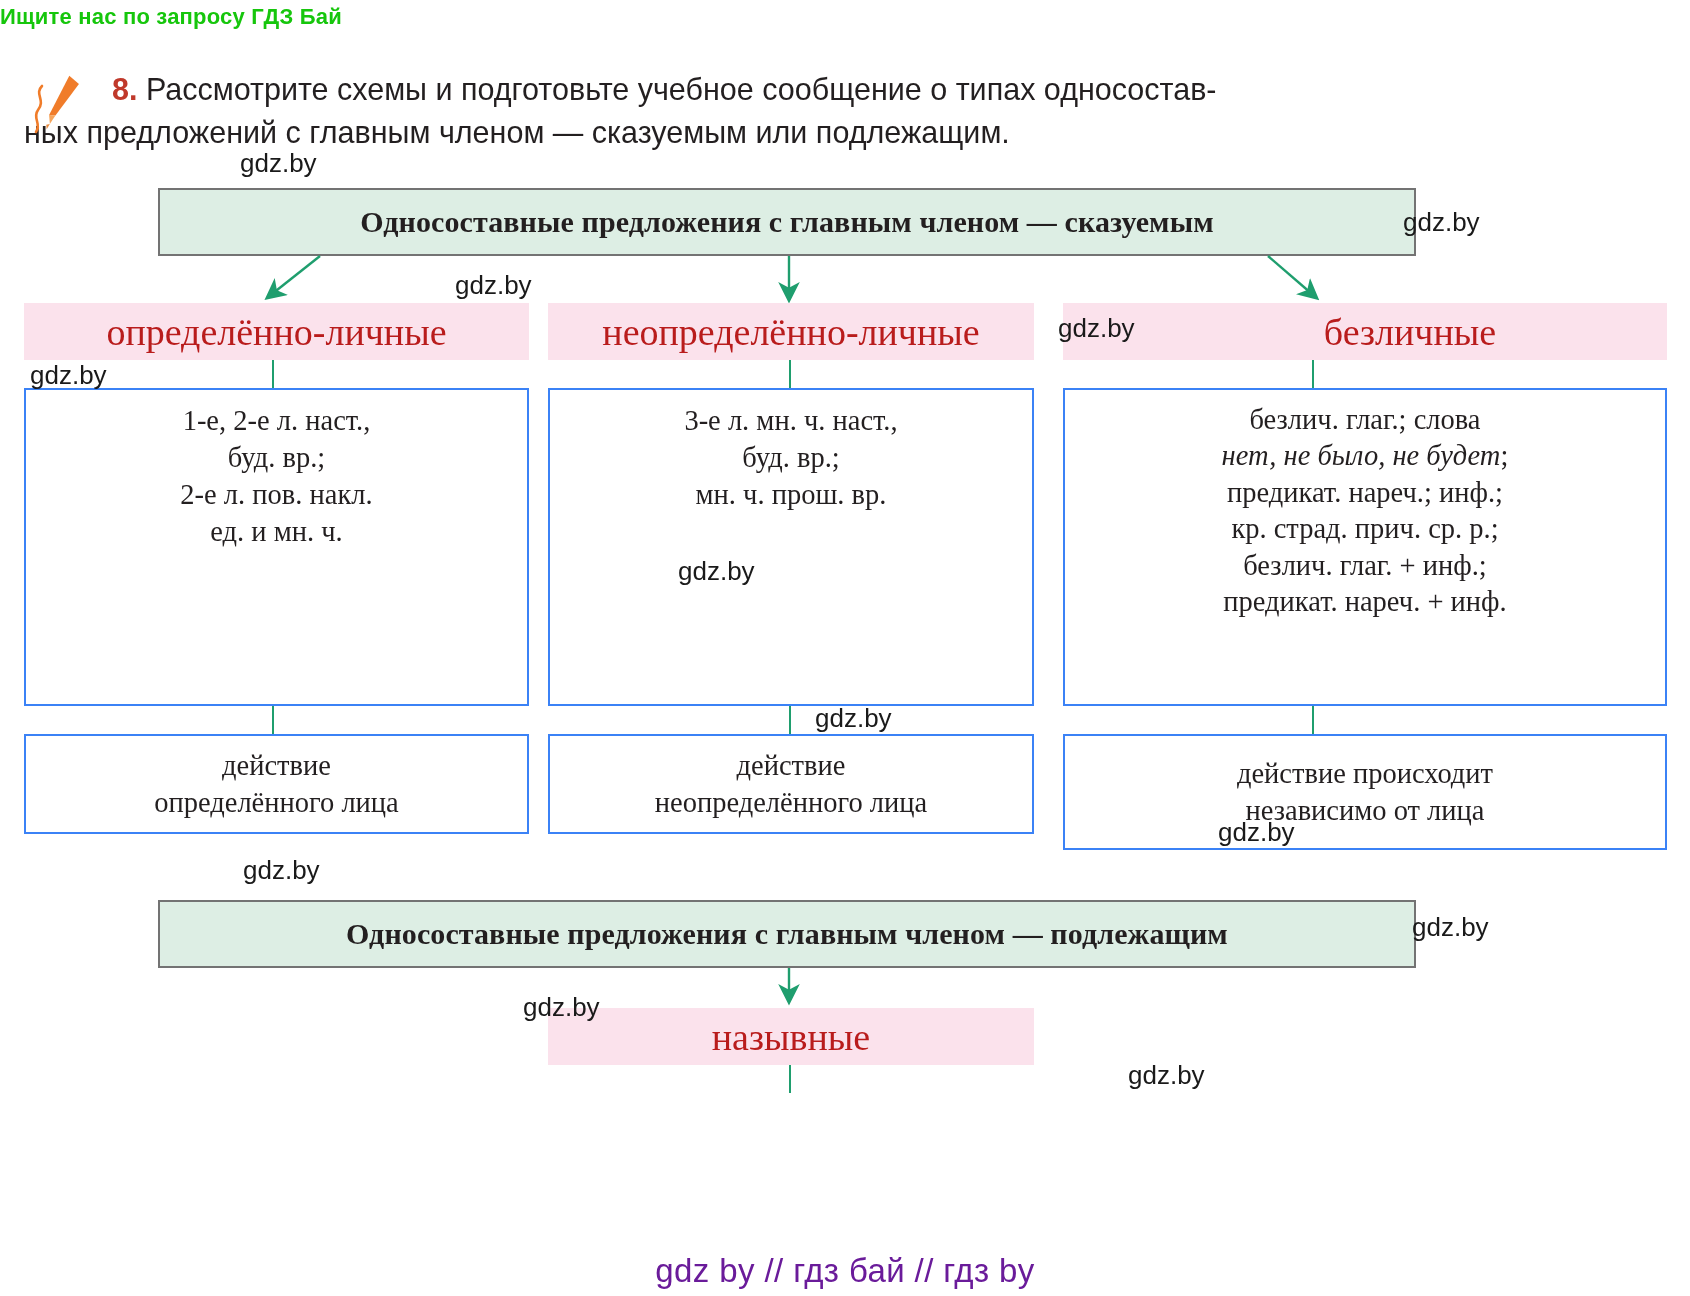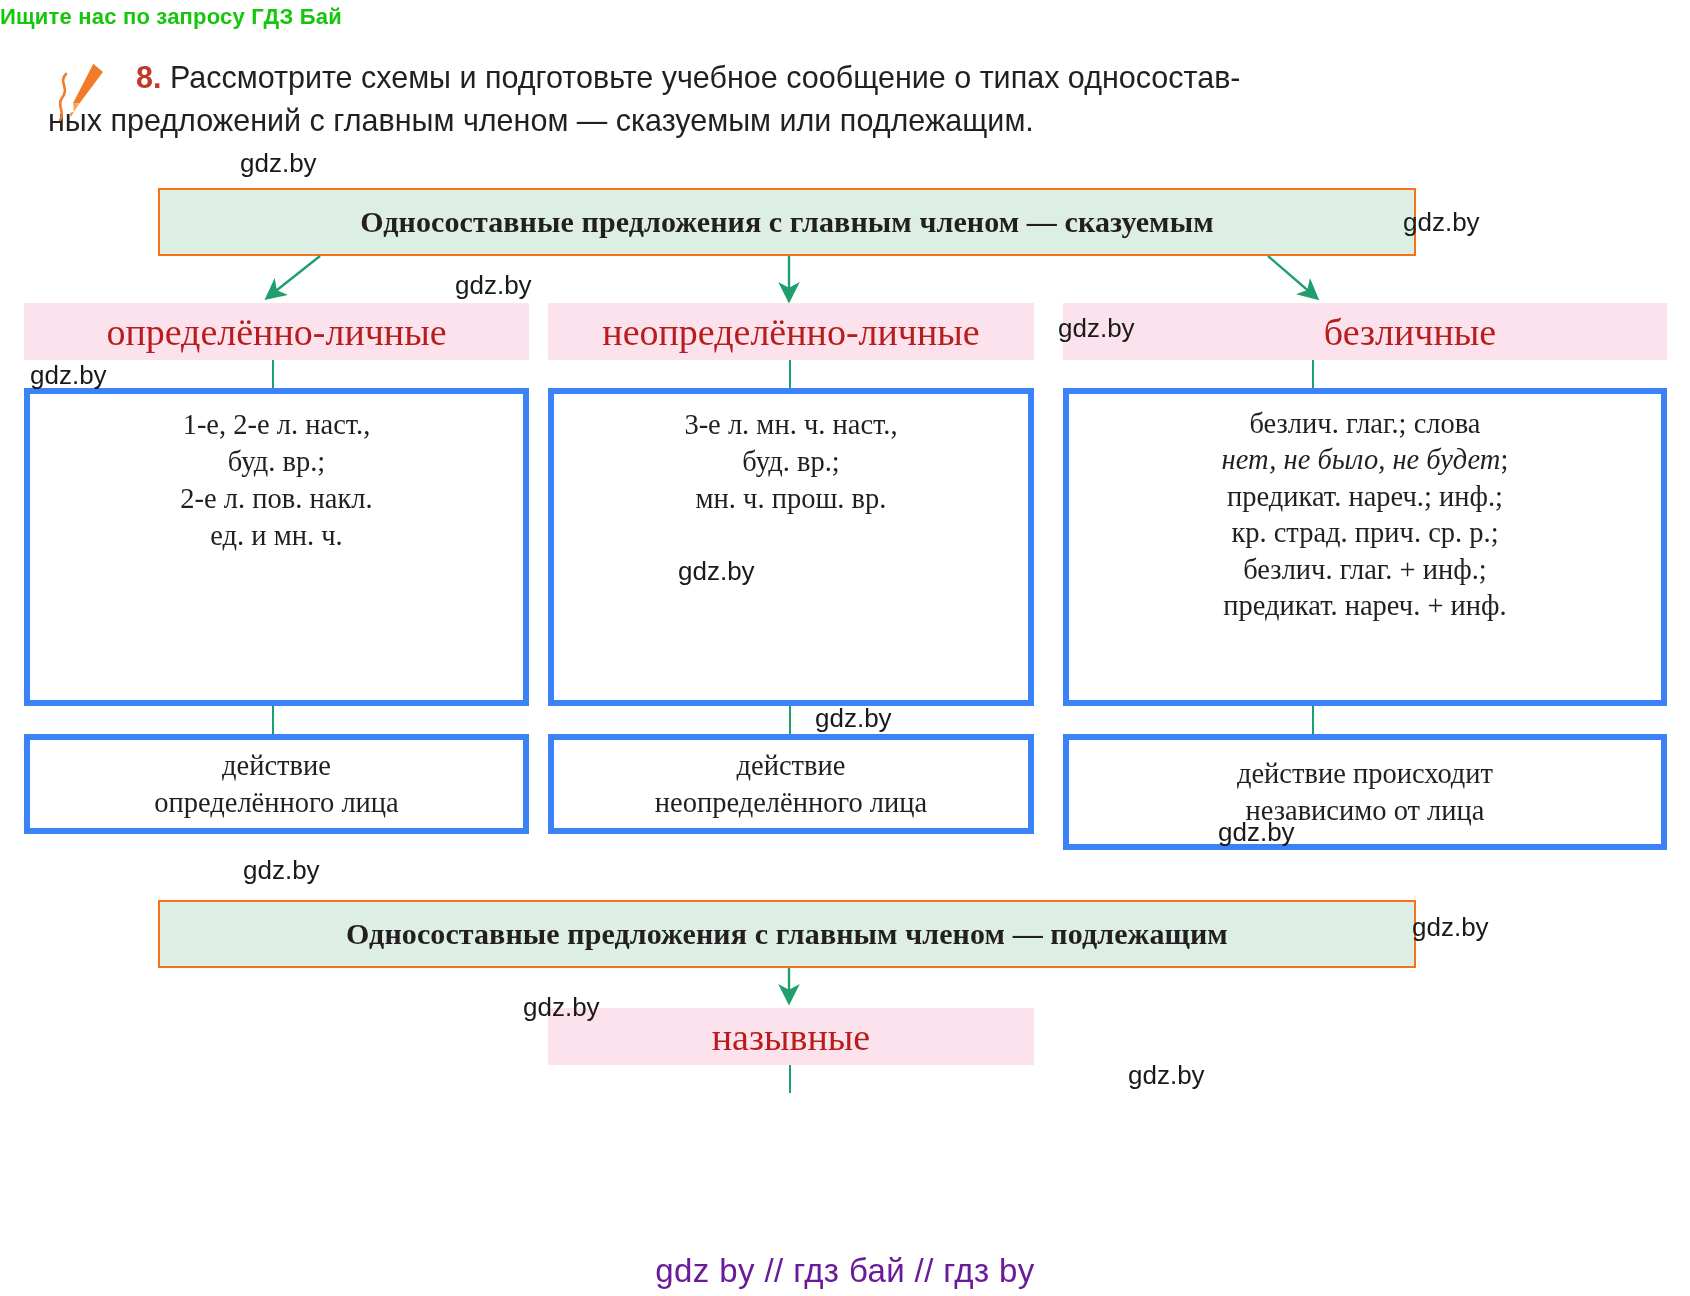--- a/index.html
+++ b/index.html
@@ -29,24 +29,23 @@
     font-family: "Liberation Sans", sans-serif;
     font-size: 22px;
     font-weight: bold;
     color: #16c60c;
     letter-spacing: 0.2px;
   }
 
   
   .exercise {
     position: absolute;
-    top: 56px;
+    top: 68px;
     left: 24px;
     width: 1630px;
-    margin-left: 24px;
   }
   .pencil-icon {
     position: absolute;
     left: 0px;
     top: 4px;
     width: 70px;
     height: 64px;
   }
   .ex-text {
     font-family: "Liberation Sans", sans-serif;
@@ -63,26 +62,26 @@
   }
   .ex-indent {
     display: inline-block;
     width: 88px;
   }
 
   
   .gbox {
     position: absolute;
     box-sizing: border-box;
-    border: 6px solid #3b82f6;
+    border: 2px solid #3b82f6;
     background: #ffffff;
   }
   .hdr-box {
     background: #ddeee4;
-    border: 2px solid #f97316;
+    border: 2px solid #737373;
     display: flex;
     align-items: center;
     justify-content: center;
   }
   .hdr-text {
     font-family: "Liberation Serif", serif;
     font-weight: bold;
     font-size: 30px;
     color: #231f20;
     letter-spacing: 0.1px;

